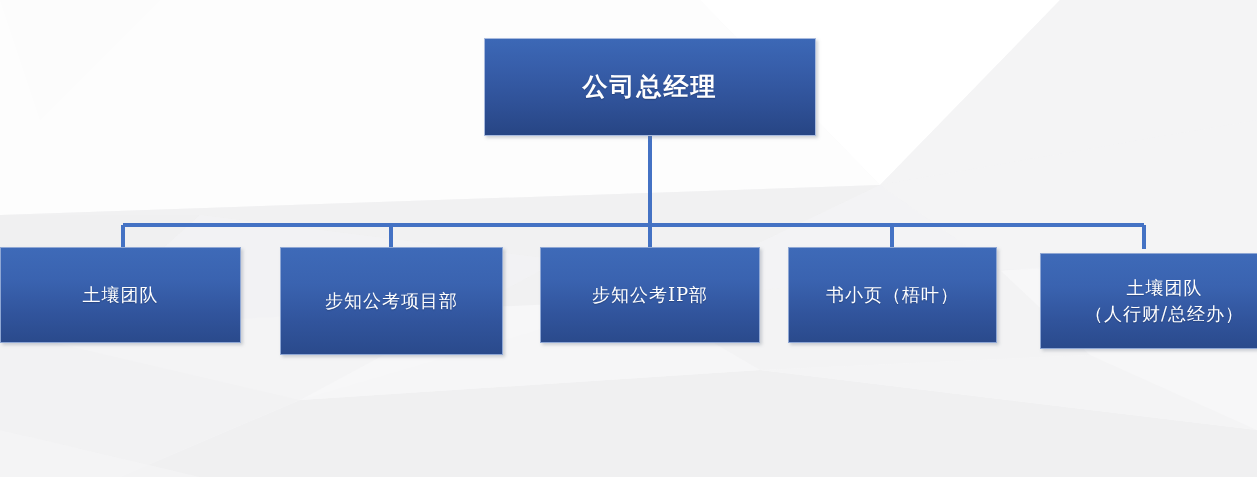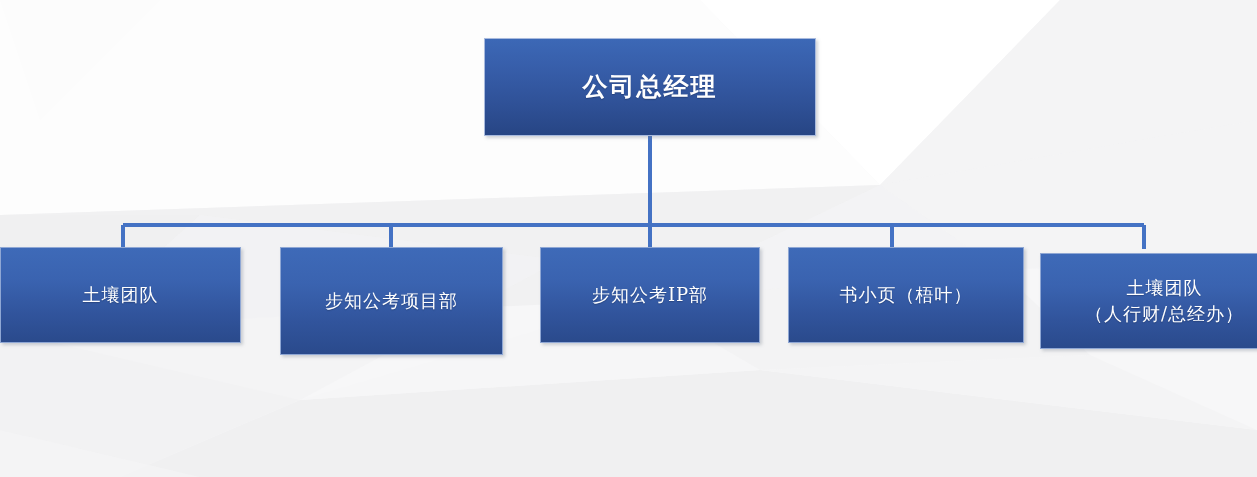--- a/index.html
+++ b/index.html
@@ -82,21 +82,21 @@
     display: block;
     width: 100%;
     white-space: pre-line;
     text-shadow: 0 1px 1px rgba(20,35,70,0.35);
   }
 
   
   #node-1 { left: 0px;    top: 247px; width: 241px; height: 96px; }
   #node-2 { left: 280px;  top: 247px; width: 223px; height: 108px; }
   #node-3 { left: 540px;  top: 247px; width: 220px; height: 96px; text-align: center; }
-  #node-4 { left: 788px;  top: 247px; width: 236px; height: 96px; justify-content: center; }
+  #node-4 { left: 788px;  top: 247px; width: 209px; height: 96px; justify-content: center; }
   #node-5 { left: 1040px; top: 253px; width: 239px; height: 96px; padding-left: 10px; }
 </style>
 </head>
 <body>
 
 <div id="canvas">
 
   <svg id="bg-poly" viewBox="0 0 1257 477" preserveAspectRatio="none">
     <rect x="0" y="0" width="1257" height="477" fill="#f7f7f8"></rect>
     <polygon points="0,0 700,0 880,185 0,215" fill="#fdfdfd"></polygon>

